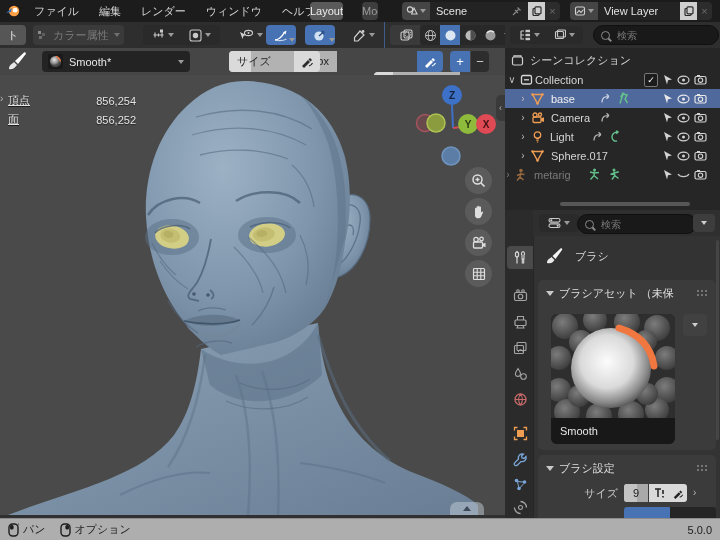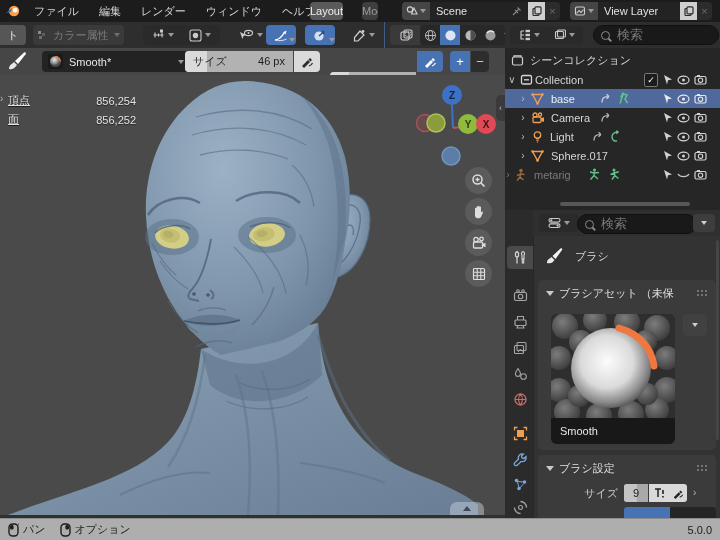--- a/index.html
+++ b/index.html
@@ -15,38 +15,38 @@
   #menubar{left:0;top:0;width:720px;height:22px;background:#1c1c1c;}
   .menu-item{padding:0 10px;height:22px;display:flex;align-items:center;color:#d4d4d4;}
   .wtab{height:18px;border-radius:4px;display:flex;align-items:center;padding:0 0;}
   .pillgrp{height:18px;display:flex;align-items:stretch;border-radius:4px;overflow:hidden;}
   .pill-ic{background:#454545;display:flex;align-items:center;gap:2px;padding:0 4px;}
   .pill-field{background:#232323;display:flex;align-items:center;padding:0 6px;color:#e2e2e2;}
   .pill-copy{background:#cfcfcf;display:flex;align-items:center;justify-content:center;width:17px;}
   .pill-x{background:#2c2c2c;color:#6b6b6b;display:flex;align-items:center;justify-content:center;width:15px;font-size:11px;}
   
   #toolrow1{left:0;top:22px;width:505px;height:26px;background:#2e2e2e;border-bottom:1px solid #262626;}
-  #toolrow2{left:0;top:48px;width:505px;height:27px;background:#464646;}
+  #toolrow2{left:0;top:48px;width:505px;height:27px;background:#464646;padding-left:44px;}
   .tbtn{height:20px;border-radius:4px;background:#2a2a2a;display:flex;align-items:center;justify-content:center;gap:3px;padding:0 4px;}
   .tbtn.blue{background:#4772b3;}
   .slider{height:21px;background:#b2b2b2;position:relative;overflow:hidden;color:#1e1e1e;}
   .slider .fill{position:absolute;left:0;top:0;bottom:0;background:#dadada;}
   .slider .lab{position:absolute;left:8px;top:0;line-height:21px;}
   .slider .val{position:absolute;right:8px;top:0;line-height:21px;}
   
   #viewport{left:0;top:75px;width:505px;height:440px;background:#4a4a4a;overflow:hidden;}
   .stats-row{display:flex;width:128px;height:19px;align-items:center;color:#e3e3e3;text-shadow:0 1px 1px rgba(0,0,0,.55);}
   .stats-row .sl{width:52px;text-decoration:underline;}
   .stats-row .sv{width:76px;text-align:right;}
   .navbtn{width:27px;height:27px;border-radius:50%;background:rgba(92,92,92,.92);display:flex;align-items:center;justify-content:center;margin-bottom:4px;}
   
   #outliner{left:505px;top:22px;width:215px;height:188px;background:#262626;}
   #outliner-header{left:0;top:0;width:215px;height:26px;background:#2e2e2e;}
   .search{background:#191919;border:1px solid #101010;border-radius:10px;height:18px;display:flex;align-items:center;padding:0 7px;gap:5px;}
-  .search input{background:transparent;border:0;outline:0;color:#cfcfcf;font-size:13px;width:100%;font-family:Liberation Serif, serif;}
+  .search input{background:transparent;border:0;outline:0;color:#cfcfcf;font-size:10px;width:100%;font-family:Liberation Serif, serif;}
   .search input::placeholder{color:#7a7a7a;}
   .mag{width:7px;height:7px;border:1.5px solid #8a8a8a;border-radius:50%;position:relative;flex:none;}
   .mag::after{content:'';position:absolute;width:4px;height:1.5px;background:#8a8a8a;transform:rotate(45deg);right:-3px;bottom:-2px;}
   .orow{position:absolute;left:0;width:215px;height:19px;display:flex;align-items:center;color:#d6d6d6;}
   .orow .rights{position:absolute;right:13px;display:flex;gap:4px;align-items:center;}
   .tw{color:#b9b9b9;font-size:10px;width:10px;text-align:center;flex:none;}
   .dim{opacity:.55;}
   .cursor-ic{width:11px;height:11px;display:inline-block;}
   
   #properties{left:505px;top:210px;width:215px;height:308px;background:#333333;}

